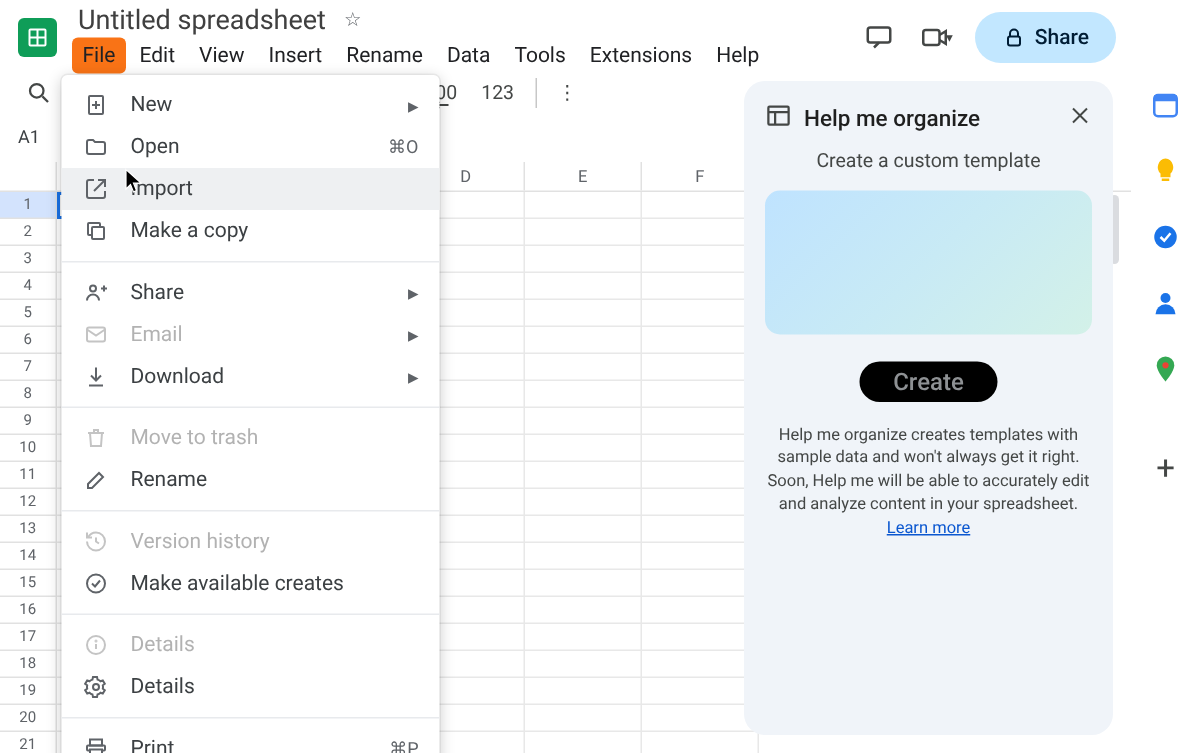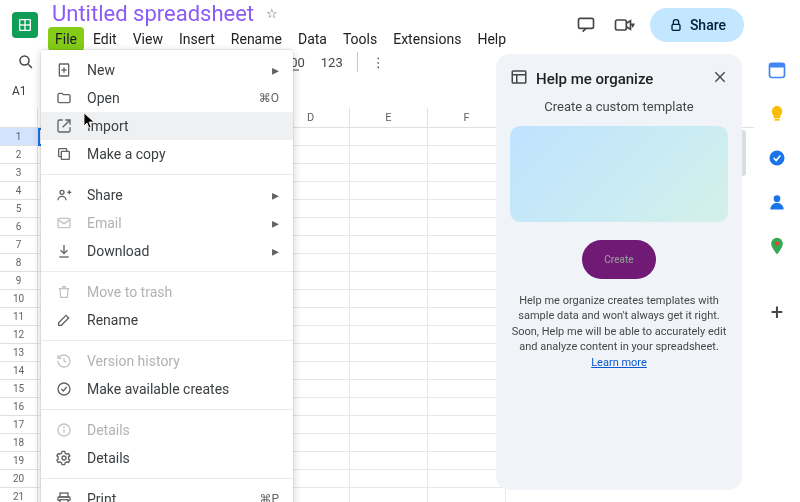--- a/index.html
+++ b/index.html
@@ -3,25 +3,25 @@
 <meta charset="utf-8">
 <style>
 * { margin:0; padding:0; box-sizing:border-box; font-family:'Google Sans',Roboto,Arial,sans-serif; }
 body { width:800px; height:502px; overflow:hidden; background:#fff; position:relative; color:#3c4043; font-size:13px; }
 
 .doc-header { display:flex; align-items:center; padding:6px 12px 0 12px; height:44px; }
 .logo { width:26px; height:26px; background:#0f9d58; border-radius:4px; display:flex; align-items:center; justify-content:center; margin-right:10px; }
 .logo svg { width:16px; height:16px; }
 .title-area { flex:1; }
 .title-row { display:flex; align-items:center; gap:8px; }
-.doc-title { font-size:22px; color:#8b5cf6; padding:1px 4px; }
+.doc-title { font-size:18px; color:#404040; padding:1px 4px; }
 .star { color:#5f6368; }
 .menu-row { display:flex; gap:2px; margin-top:0px; }
 .menu-row .mi { padding:4px 7px; font-size:14px; color:#202124; border-radius:4px; cursor:default; }
-.menu-row .mi.active { background:#84cc16; }
+.menu-row .mi.active { background:#f97316; }
 .header-right { display:flex; align-items:center; gap:14px; margin-left:auto; }
 .header-right .ic { width:24px; height:24px; color:#444746; display:flex; align-items:center; justify-content:center; }
 .share-btn { background:#c2e7ff; border-radius:20px; padding:9px 18px; display:flex; align-items:center; gap:6px; font-size:14px; color:#001d35; font-weight:500; }
 .avatar { width:30px; height:30px; border-radius:50%; background:linear-gradient(135deg,#8b5a3c,#c89068); }
 
 .toolbar { display:flex; align-items:center; padding:4px 12px; gap:8px; height:36px; }
 .toolbar .search-ic { width:28px; height:28px; border-radius:50%; display:flex; align-items:center; justify-content:center; color:#444746; }
 .toolbar .hidden-behind { visibility:hidden; width:200px; }
 .toolbar .tbitem { color:#444746; font-size:13px; padding:0 4px; }
 .toolbar .sep { width:1px; height:20px; background:#c7c7c7; margin:0 2px; }
@@ -55,21 +55,21 @@
 
 .cursor-arrow { position:absolute; left:83px; top:112px; z-index:200; pointer-events:none; }
 .cursor-arrow svg { width:14px; height:18px; }
 
 .side-panel { position:absolute; right:58px; top:54px; width:246px; bottom:12px; background:#f0f4f9; border-radius:14px; padding:14px; display:flex; flex-direction:column; align-items:center; }
 .sp-head { display:flex; align-items:center; width:100%; gap:8px; margin-bottom:10px; }
 .sp-title { font-size:15px; font-weight:500; color:#1f1f1f; flex:1; }
 .sp-close { color:#444746; }
 .sp-sub { font-size:13px; color:#444746; margin-bottom:12px; }
 .sp-preview { width:100%; height:96px; background:linear-gradient(135deg,#bfe3ff 0%,#c8eaf5 50%,#d3f1e8 100%); border-radius:10px; margin-bottom:18px; }
-.sp-btn { background:#701a75; color:#8e9194; border-radius:20px; padding:14px 22px; font-size:10px; font-weight:500; margin-bottom:14px; }
+.sp-btn { background:#000000; color:#8e9194; border-radius:20px; padding:4px 22px; font-size:16px; font-weight:500; margin-bottom:14px; }
 .sp-desc { font-size:11px; color:#444746; text-align:center; line-height:1.4; }
 .sp-desc a { color:#0b57d0; text-decoration:underline; }
 
 .rail { position:absolute; right:0; top:0; width:46px; bottom:0; background:#fff; display:flex; flex-direction:column; align-items:center; gap:24px; padding-top:60px; }
 .rail .ric { width:20px; height:20px; }
 .rail .plus { margin-top:20px; font-size:22px; color:#444746; }
 
 .vscroll { position:absolute; right:54px; top:130px; width:6px; height:46px; background:#dadce0; border-radius:3px; }
 </style>
 </head>

